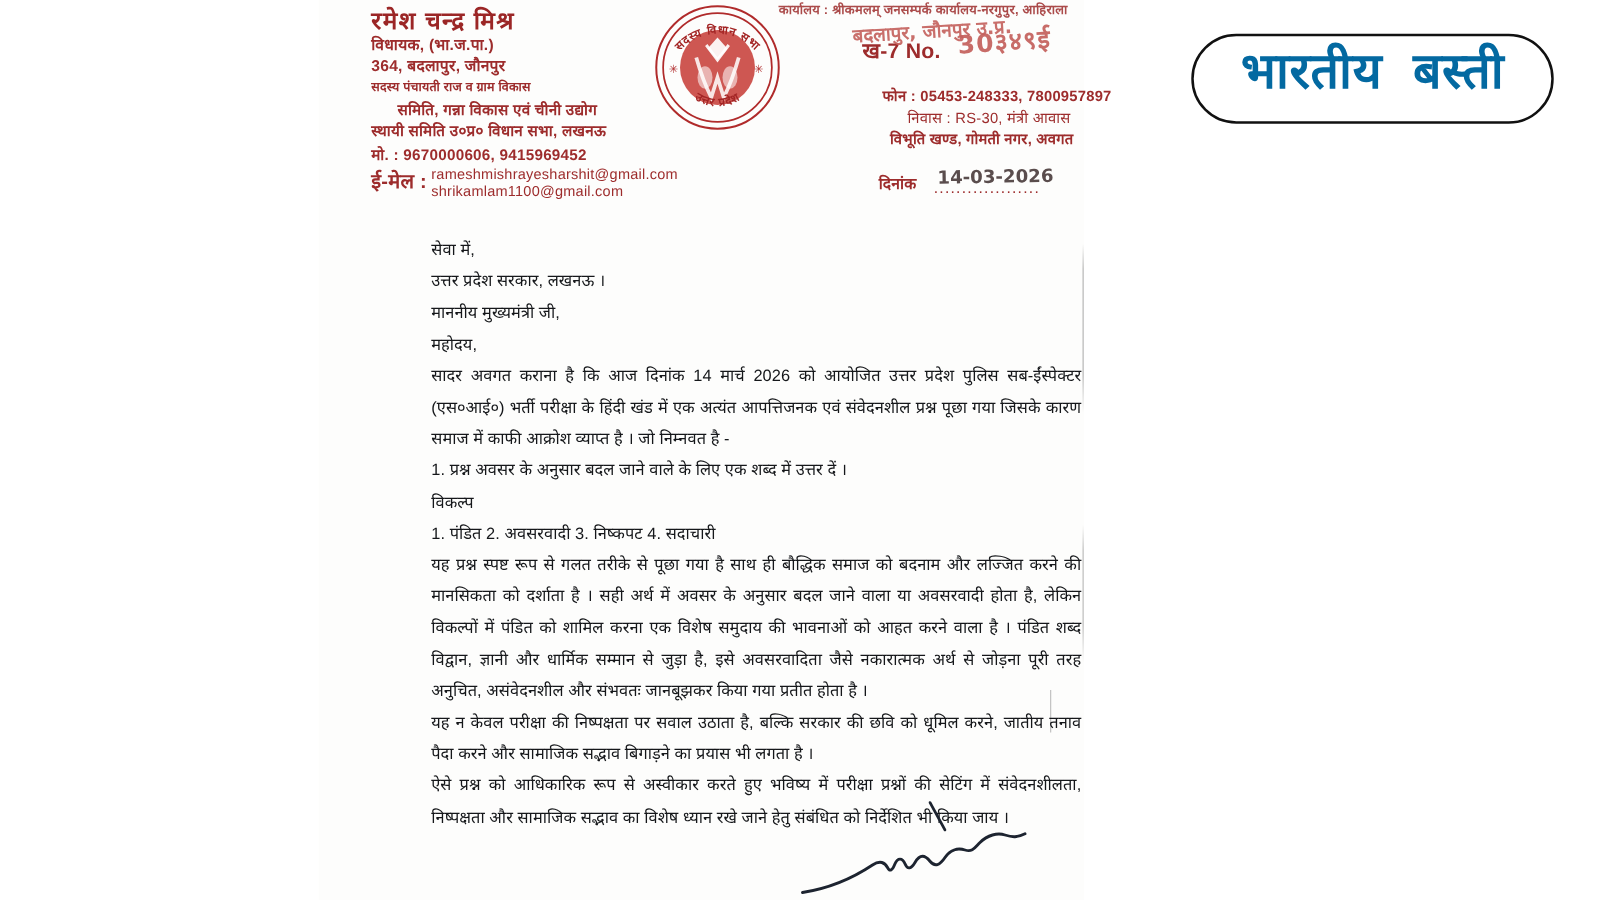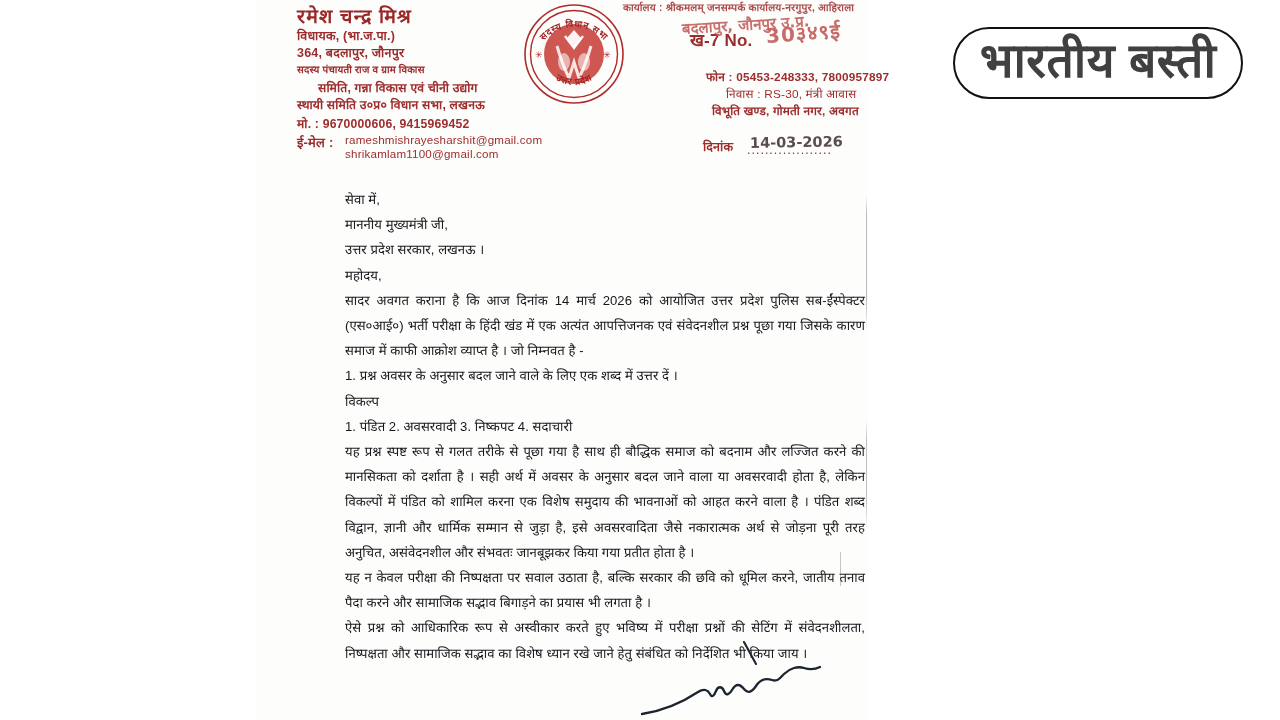--- a/index.html
+++ b/index.html
@@ -73,21 +73,21 @@
     font-weight: 700;
     letter-spacing: 1.2px;
     color: #9b2626;
   }
   #lh-desig { left: 297px; top: 27px; font-size: 12.5px; font-weight: 600; }
   #lh-addr  { left: 297px; top: 44px; font-size: 12.5px; font-weight: 700; }
   #lh-c1    { left: 297px; top: 62px; font-size: 10px; font-weight: 600; }
   #lh-c2    { left: 297px; top: 79px; font-size: 12.2px; font-weight: 600; margin-left: 21px; }
   #lh-c3    { left: 297px; top: 96px; font-size: 12.2px; font-weight: 600; }
   #lh-mob   { left: 297px; top: 115px; font-size: 12.2px; font-weight: 700; }
-  #lh-mail-label { left: 297px; top: 133px; font-size: 13px; font-weight: 600; }
+  #lh-mail-label { left: 297px; top: 133px; font-size: 16px; font-weight: 600; }
   #lh-mail1 { left: 345px; top: 133px; font-size: 11.6px; font-weight: 500; }
   #lh-mail2 { left: 345px; top: 147px; font-size: 11.6px; font-weight: 500; }
 
   
   #lh-office { left: 623px; top: 0px;  font-size: 10.3px; font-weight: 600; opacity: .85; }
   #lh-khano  { left: 690px; top: 28px; font-size: 17px;  font-weight: 600; }
   #lh-phone  { left: 706px; top: 68px; font-size: 11.8px; font-weight: 600; }
   #lh-res    { left: 726px; top: 85px; font-size: 11.8px; font-weight: 400; }
   #lh-res2   { left: 712px; top: 102px; font-size: 11.8px; font-weight: 600; }
 
@@ -174,24 +174,24 @@
     height: 72px;
     border: 2.5px solid #111111;
     border-radius: 38px;
     background: #ffffff;
     display: flex;
     align-items: center;
     justify-content: center;
     box-sizing: border-box;
   }
   #brand-text {
-    color: #404040;
-    font-family: Liberation Sans, sans-serif;
+    color: #0369a1;
+    font-family: Liberation Mono, monospace;
     font-weight: 700;
-    font-size: 48px;
+    font-size: 40px;
     line-height: 1;
     letter-spacing: .5px;
     white-space: nowrap;
     transform: translateY(-2px);
   }
 </style>
 </head>
 <body>
 
 <div id="stage">
@@ -242,22 +242,22 @@
     </text>
     <text font-family="DejaVu Sans, sans-serif" font-size="9.2" font-weight="700" fill="#a32525" letter-spacing="0.6">
       <textPath href="#sealBotArc" startOffset="50%" text-anchor="middle">उत्तर प्रदेश</textPath>
     </text>
     <text x="14" y="56" font-size="9" fill="#b02b2b">✳</text>
     <text x="86" y="56" font-size="9" fill="#b02b2b" text-anchor="middle">✳</text>
   </svg>
 
   <div id="body">
     <p class="bl">सेवा में,</p>
+    <p class="bl">उत्तर प्रदेश सरकार, लखनऊ ।</p>
     <p class="bl">माननीय मुख्यमंत्री जी,</p>
-    <p class="bl">उत्तर प्रदेश सरकार, लखनऊ ।</p>
     <p class="bl">महोदय,</p>
     <p class="bl just">सादर अवगत कराना है कि आज दिनांक 14 मार्च 2026 को आयोजित उत्तर प्रदेश पुलिस सब-ईंस्पेक्टर (एस०आई०) भर्ती परीक्षा के हिंदी खंड में एक अत्यंत आपत्तिजनक एवं संवेदनशील प्रश्न पूछा गया जिसके कारण समाज में काफी आक्रोश व्याप्त है । जो निम्नवत है -</p>
     <p class="bl">1. प्रश्न अवसर के अनुसार बदल जाने वाले के लिए एक शब्द में उत्तर दें ।</p>
     <p class="bl">विकल्प</p>
     <p class="bl">1. पंडित 2. अवसरवादी 3. निष्कपट 4. सदाचारी</p>
     <p class="bl just">यह प्रश्न स्पष्ट रूप से गलत तरीके से पूछा गया है साथ ही बौद्धिक समाज को बदनाम और लज्जित करने की मानसिकता को दर्शाता है । सही अर्थ में अवसर के अनुसार बदल जाने वाला या अवसरवादी होता है, लेकिन विकल्पों में पंडित को शामिल करना एक विशेष समुदाय की भावनाओं को आहत करने वाला है । पंडित शब्द विद्वान, ज्ञानी और धार्मिक सम्मान से जुड़ा है, इसे अवसरवादिता जैसे नकारात्मक अर्थ से जोड़ना पूरी तरह अनुचित, असंवेदनशील और संभवतः जानबूझकर किया गया प्रतीत होता है ।</p>
     <p class="bl just">यह न केवल परीक्षा की निष्पक्षता पर सवाल उठाता है, बल्कि सरकार की छवि को धूमिल करने, जातीय तनाव पैदा करने और सामाजिक सद्भाव बिगाड़ने का प्रयास भी लगता है ।</p>
     <p class="bl just">ऐसे प्रश्न को आधिकारिक रूप से अस्वीकार करते हुए भविष्य में परीक्षा प्रश्नों की सेटिंग में संवेदनशीलता, निष्पक्षता और सामाजिक सद्भाव का विशेष ध्यान रखे जाने हेतु संबंधित को निर्देशित भी किया जाय ।</p>
   </div>
 

